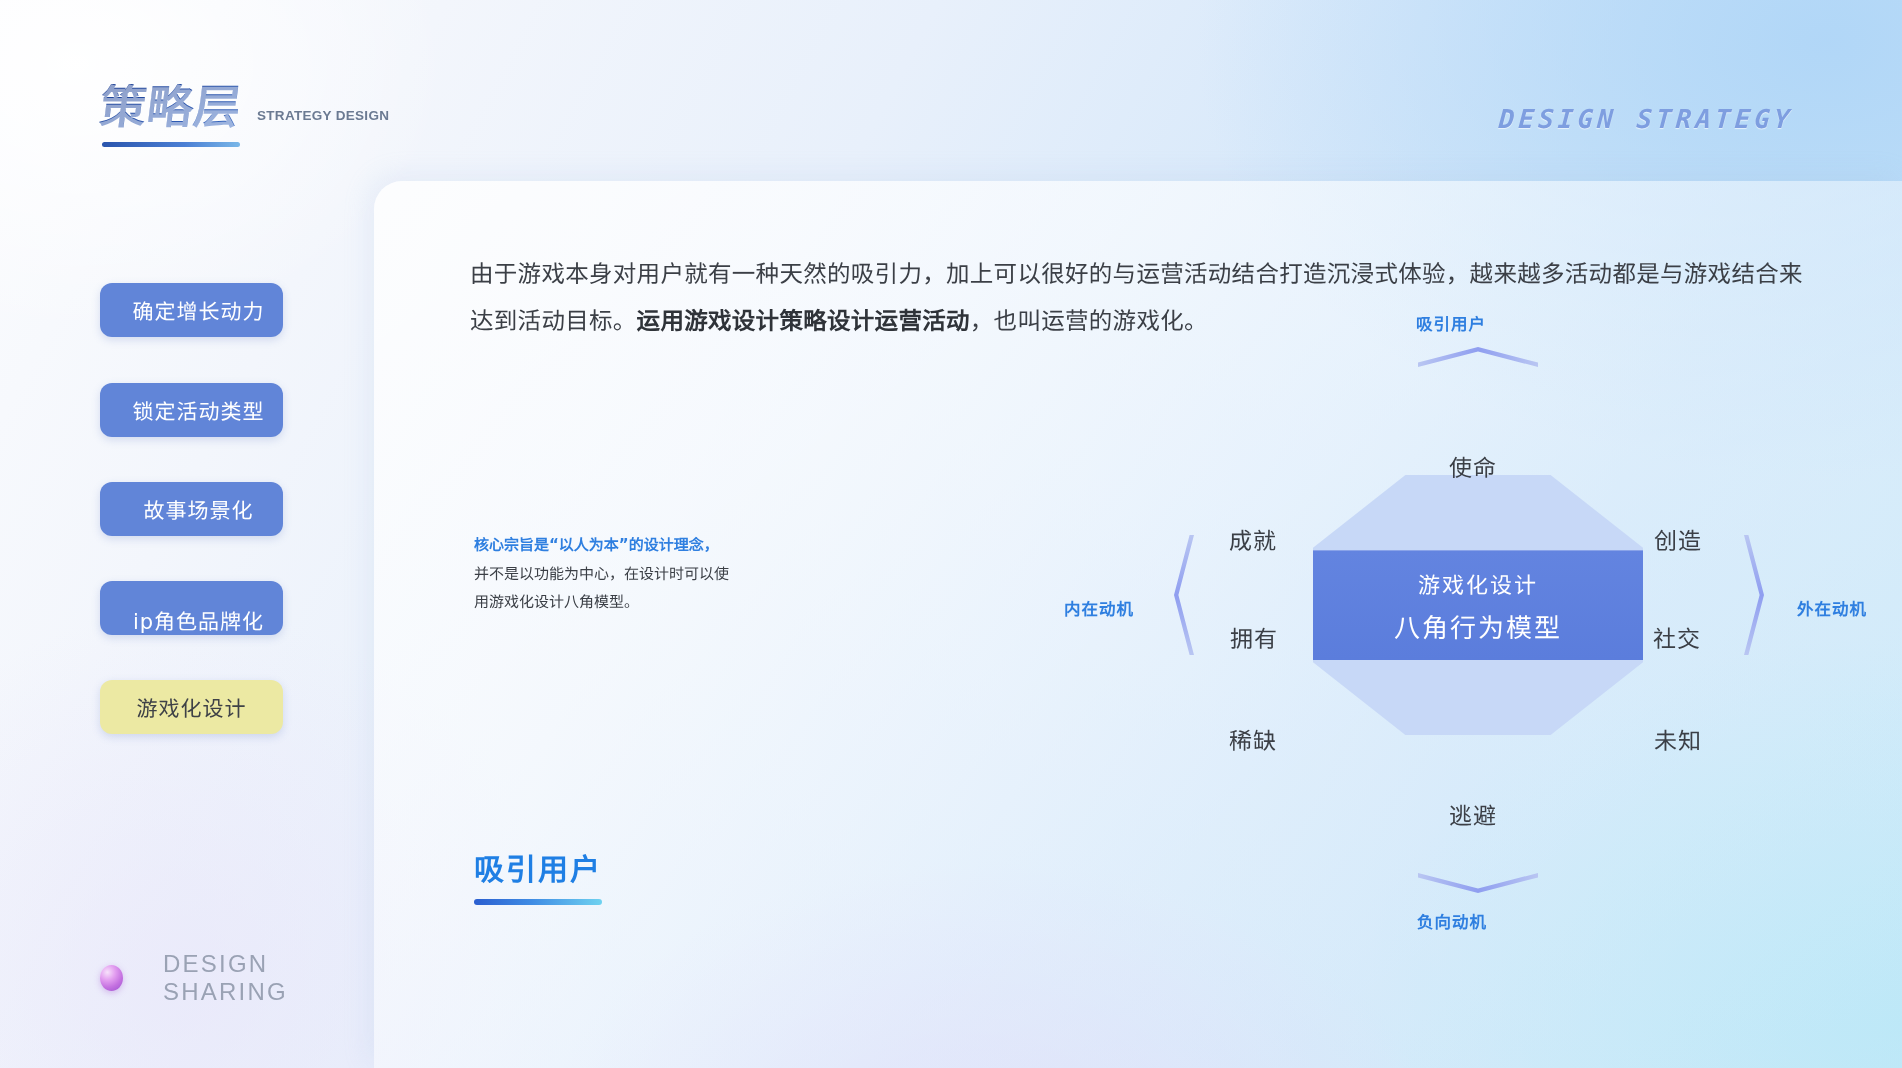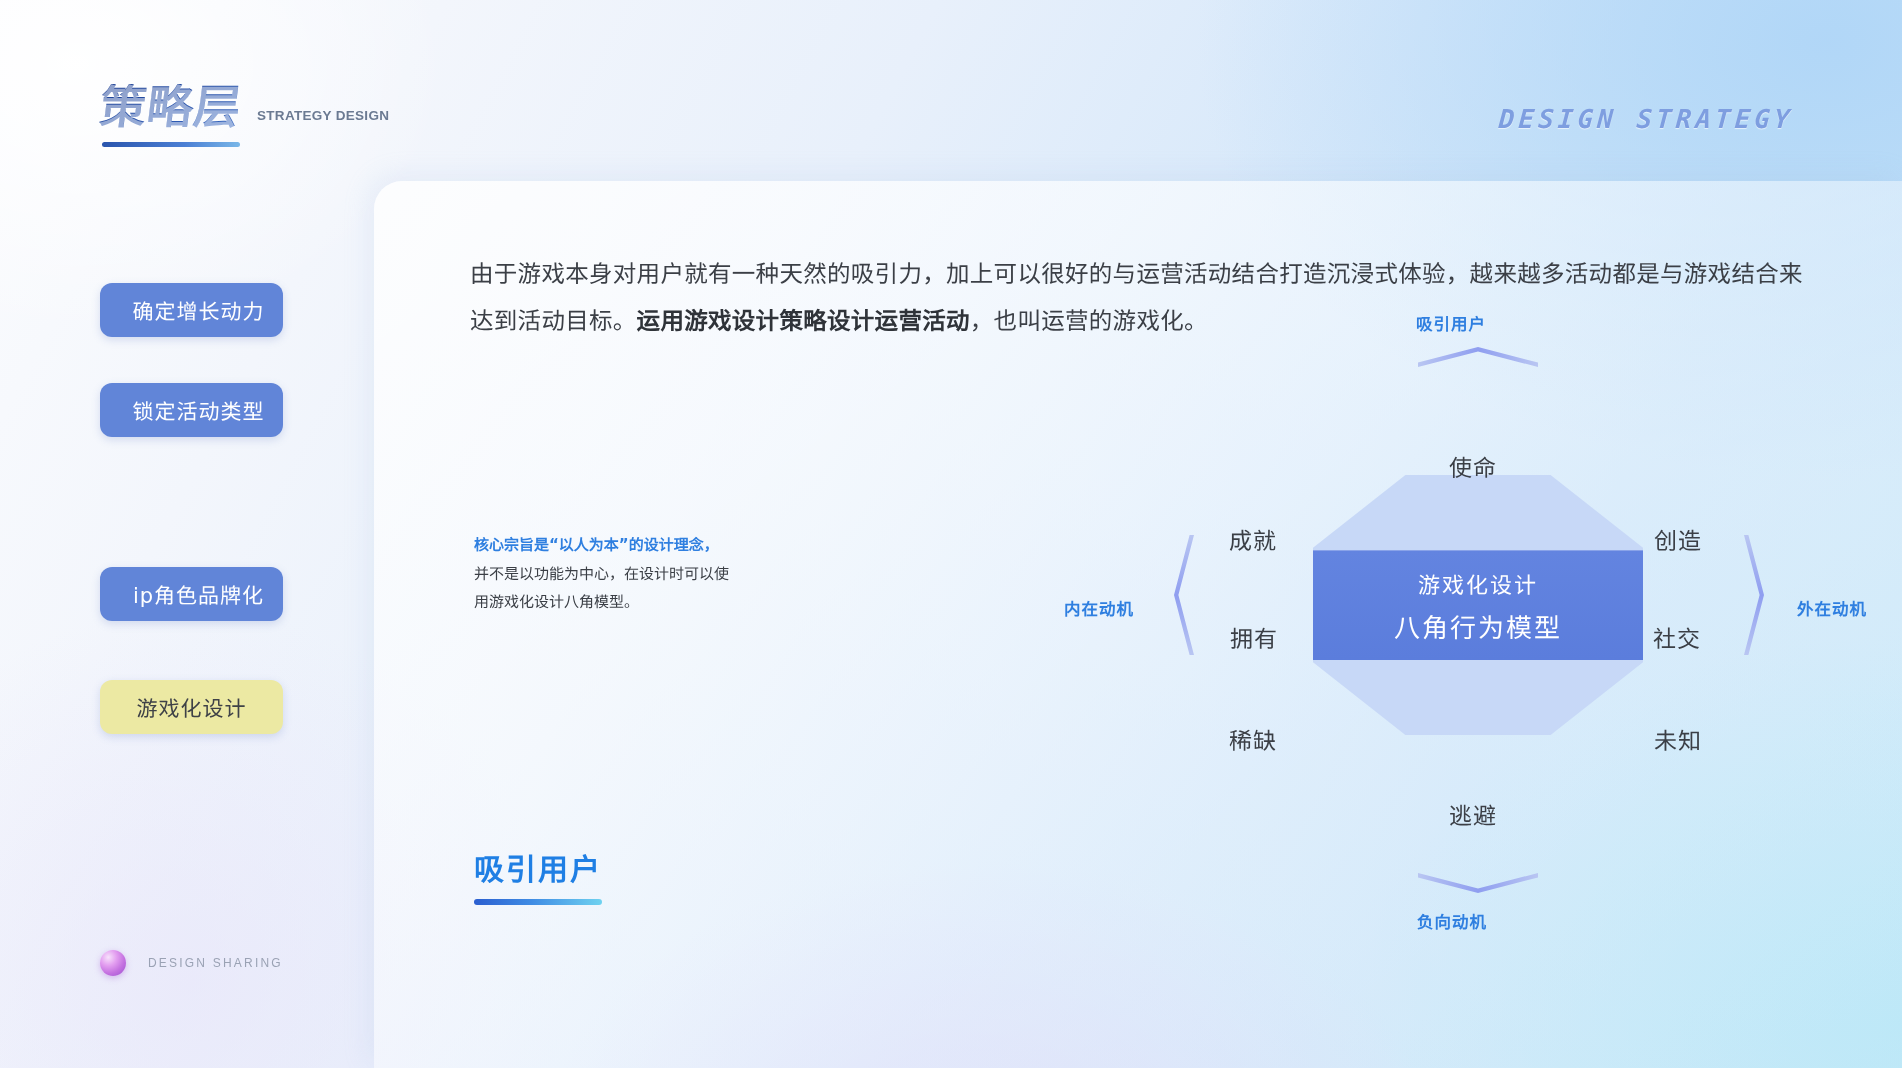--- a/index.html
+++ b/index.html
@@ -63,21 +63,21 @@
   }
   .nav-item.blue{background:#6185d8;color:#ffffff;padding-left:14px;}
   .nav-item.active{background:#ece9a3;color:#3f4247;}
 
   #design-sharing{position:absolute;left:100px;top:770px;display:flex;align-items:center;gap:22px;}
   #ds-orb{
     width:26px;height:26px;border-radius:50%;
     background:radial-gradient(circle at 32% 28%, #f7e2fb 0%, #e39ff0 32%, #c471e0 62%, #9b4fd0 100%);
     box-shadow:0 2px 6px rgba(160,90,210,.35);
   }
-  #ds-text{font-size:12px;letter-spacing:2.2px;color:#9aa2b4;font-weight:500;}
+  #ds-text{font-size:24px;letter-spacing:2.2px;color:#9aa2b4;font-weight:500;margin-left:18px;}
 
   
   #card{
     position:absolute;left:374px;top:181px;right:0;bottom:0;z-index:4;
     border-top-left-radius:28px;
     background:linear-gradient(145deg,rgba(255,255,255,.80) 0%,rgba(253,254,255,.62) 30%,rgba(246,250,255,.42) 62%,rgba(238,248,254,.26) 100%);
     box-shadow:-6px -6px 26px rgba(160,185,225,.16);
     overflow:hidden;
   }
 
@@ -223,21 +223,24 @@
   </div>
 </div>
 
 <div id="sidebar">
   <div class="nav-item blue" style="top:103px;">
       <span>确定增长动力</span>
     </div>
   <div class="nav-item blue" style="top:203px;align-items:center;">
       <span>锁定活动类型</span>
     </div>
-  <div class="nav-item blue" style="top:387px;">
+  <div class="nav-item blue" style="top:302px;">
+      <span>故事场景化</span>
+    </div>
+  <div class="nav-item blue" style="top:401px;align-items:flex-end;">
       <span>ip角色品牌化</span>
     </div>
   <div class="nav-item active" style="top:500px;">
       <span>游戏化设计</span>
     </div>
 
   <div id="design-sharing">
     <div id="ds-orb"></div>
     <div id="ds-text">DESIGN SHARING</div>
   </div>

